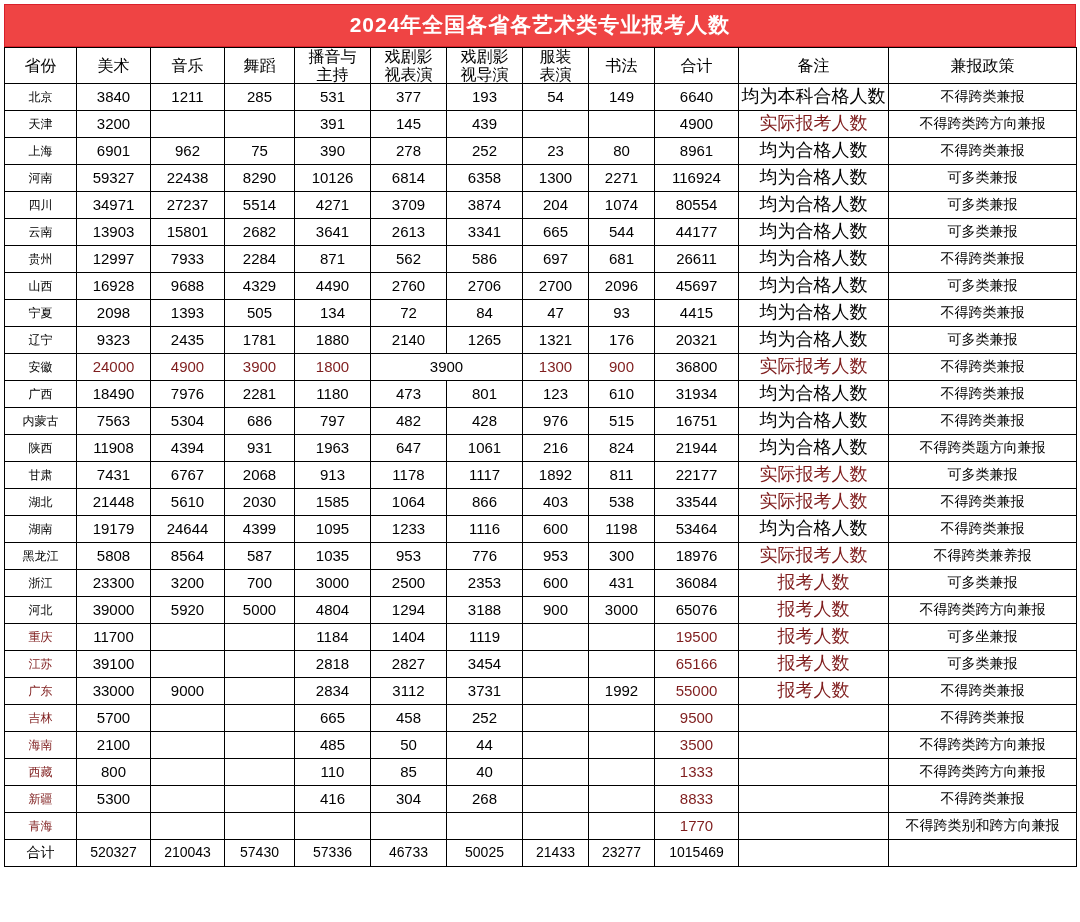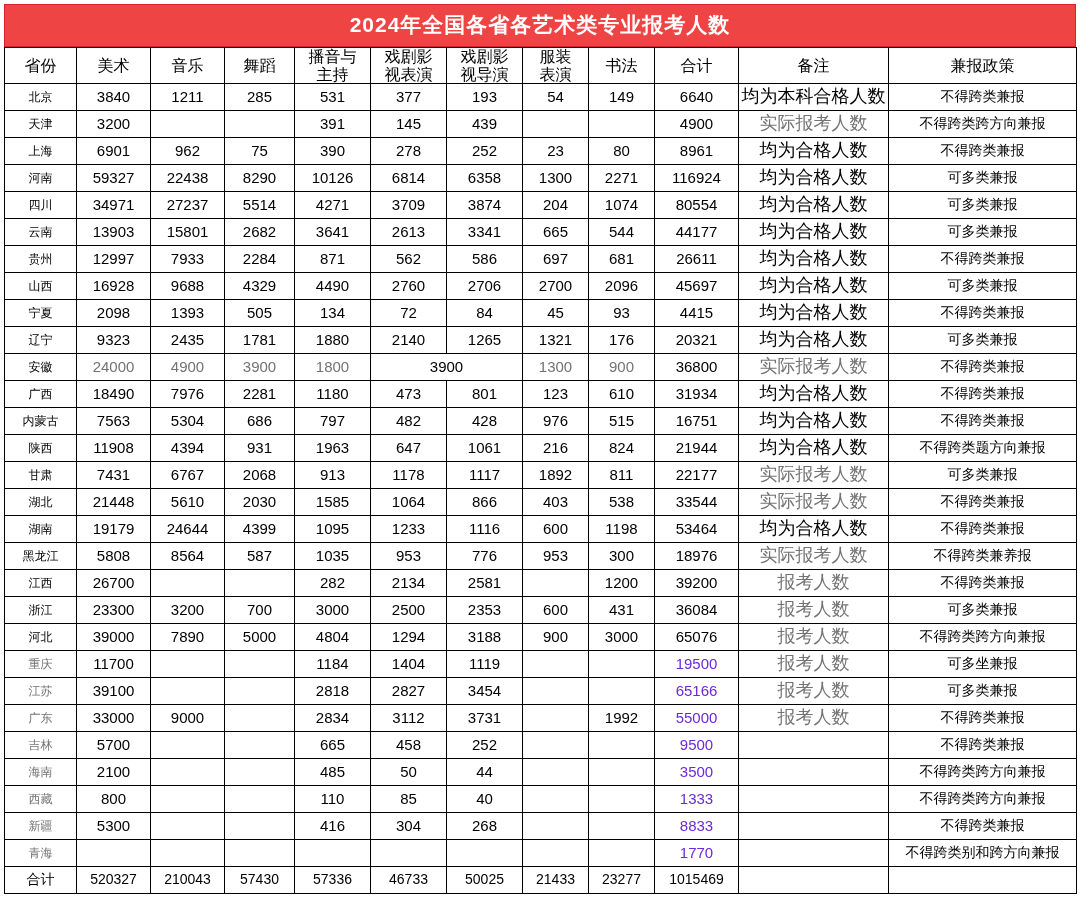--- a/index.html
+++ b/index.html
@@ -52,24 +52,24 @@
   thead td {
     font-weight: bold;
     font-size: 16px;
     height: 56px;
     line-height: 1.25;
   }
   .province {
     font-size: 12px;
   }
   .red {
-    color: #737373;
+    color: #7f1d1d;
   }
   .blue {
-    color: #6d28d9;
+    color: #7f1d1d;
   }
   .note-cell {
     font-size: 18px;
   }
   .policy-cell {
     font-size: 14px;
     text-align: center;
   }
   .total-row td {
     font-size: 14px;
@@ -227,21 +227,21 @@
           <td class="policy-cell">可多类兼报</td>
         </tr>
         <tr>
           <td class="province">宁夏</td>
           <td>2098</td>
           <td>1393</td>
           <td>505</td>
           <td>134</td>
           <td>72</td>
           <td>84</td>
-          <td>45</td>
+          <td>47</td>
           <td>93</td>
           <td>4415</td>
           <td class="note-cell">均为合格人数</td>
           <td class="policy-cell">不得跨类兼报</td>
         </tr>
         <tr>
           <td class="province">辽宁</td>
           <td>9323</td>
           <td>2435</td>
           <td>1781</td>
@@ -359,51 +359,37 @@
           <td>1035</td>
           <td>953</td>
           <td>776</td>
           <td>953</td>
           <td>300</td>
           <td>18976</td>
           <td class="note-cell red">实际报考人数</td>
           <td class="policy-cell">不得跨类兼养报</td>
         </tr>
         <tr>
-          <td class="province">江西</td>
-          <td>26700</td>
-          <td></td>
-          <td></td>
-          <td>282</td>
-          <td>2134</td>
-          <td>2581</td>
-          <td></td>
-          <td>1200</td>
-          <td>39200</td>
-          <td class="note-cell red">报考人数</td>
-          <td class="policy-cell">不得跨类兼报</td>
-        </tr>
-        <tr>
           <td class="province">浙江</td>
           <td>23300</td>
           <td>3200</td>
           <td>700</td>
           <td>3000</td>
           <td>2500</td>
           <td>2353</td>
           <td>600</td>
           <td>431</td>
           <td>36084</td>
           <td class="note-cell red">报考人数</td>
           <td class="policy-cell">可多类兼报</td>
         </tr>
         <tr>
           <td class="province">河北</td>
           <td>39000</td>
-          <td>7890</td>
+          <td>5920</td>
           <td>5000</td>
           <td>4804</td>
           <td>1294</td>
           <td>3188</td>
           <td>900</td>
           <td>3000</td>
           <td>65076</td>
           <td class="note-cell red">报考人数</td>
           <td class="policy-cell">不得跨类跨方向兼报</td>
         </tr>

